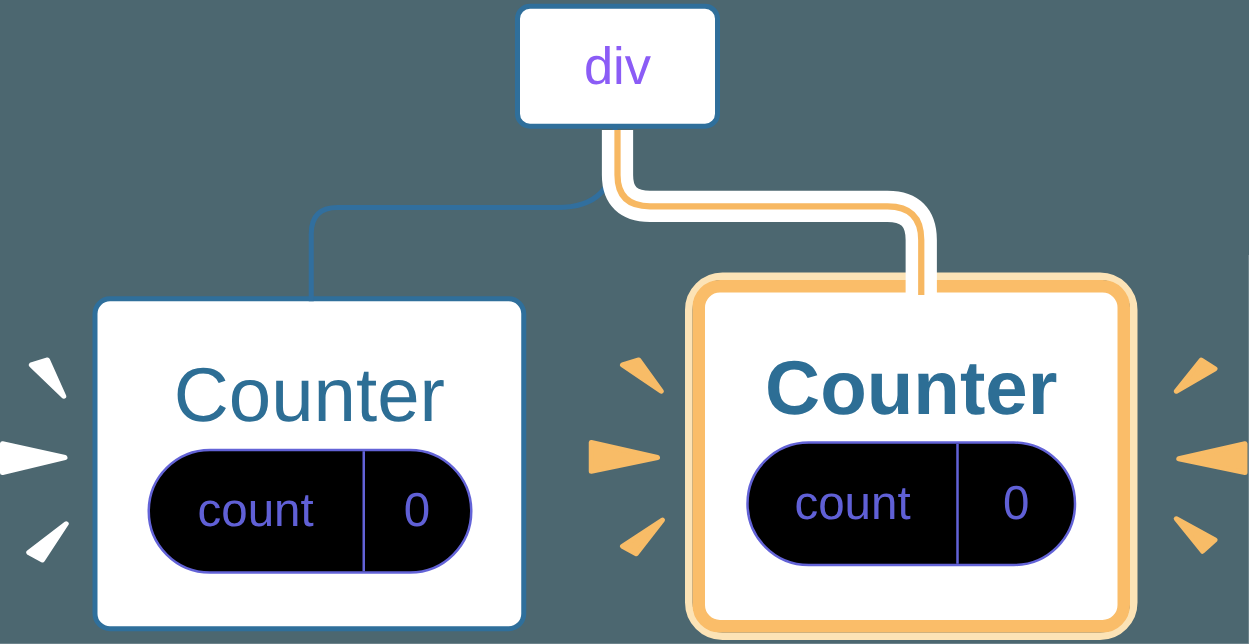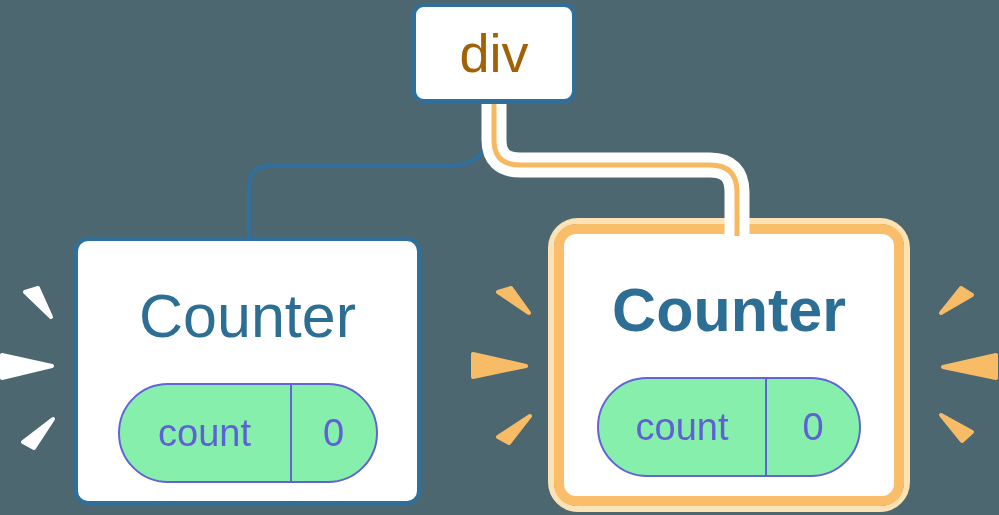--- a/index.html
+++ b/index.html
@@ -6,40 +6,40 @@
   .stage{
     position:relative;width:999px;height:515px;background:#4c6770;
     font-family:"Liberation Sans",sans-serif;overflow:hidden;
   }
   .box{box-sizing:border-box;background:#fff;}
   .node-div{
     position:absolute;left:412px;top:3px;width:164px;height:100px;
     border:4px solid #2f6f9b;border-radius:12px;
     display:flex;align-items:center;justify-content:center;
   }
-  .node-div .label{font-size:54px;color:#a16207;}
+  .node-div .label{font-size:42px;color:#8b5cf6;}
   .card-left{
     position:absolute;left:74px;top:237px;width:347px;height:268px;
     border:4px solid #2f6f9b;border-radius:14px;
     display:flex;flex-direction:column;align-items:center;
   }
   .card-right-outer{
     position:absolute;left:548px;top:218px;width:362px;height:294px;
     box-sizing:border-box;border:6px solid #fce3b6;border-radius:30px;background:transparent;
   }
   .card-right-inner{
     box-sizing:border-box;width:100%;height:100%;
     border:10px solid #fabd69;border-radius:22px;background:#fff;
     display:flex;flex-direction:column;align-items:center;
   }
   .counter-title{font-size:61px;color:#2d6e95;margin-top:45px;line-height:1;}
   .card-right-inner .counter-title{margin-top:46px;font-weight:700;}
   .state-pill{
-    box-sizing:border-box;display:flex;align-items:stretch;background:#86efac;
-    height:100px;border:2.5px solid #6363d7;border-radius:50px;margin-top:36px;
+    box-sizing:border-box;display:flex;align-items:stretch;background:#000000;
+    height:100px;border:2.5px solid #6363d7;border-radius:50px;margin-top:12px;
   }
   .card-left .state-pill{width:260px;}
   .card-right-inner .state-pill{width:264px;}
   .pill-key{
     flex:1;display:flex;align-items:center;justify-content:center;
     font-size:38px;color:#6060d6;
   }
   .pill-value{
     display:flex;align-items:center;justify-content:center;
     font-size:38px;color:#6060d6;border-left:2.5px solid #6363d7;

